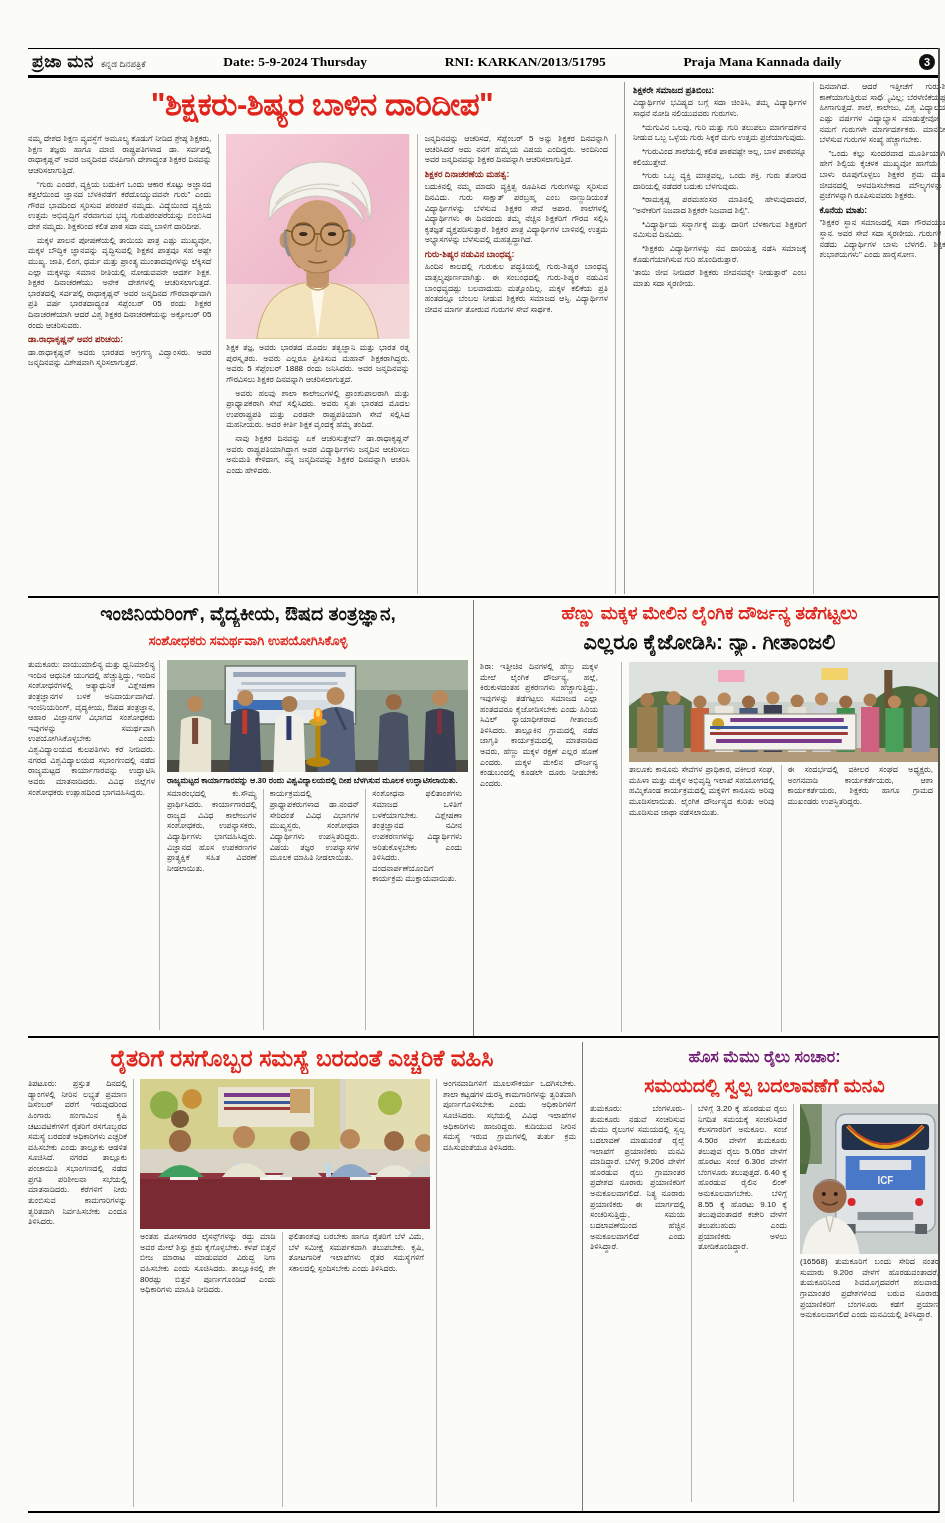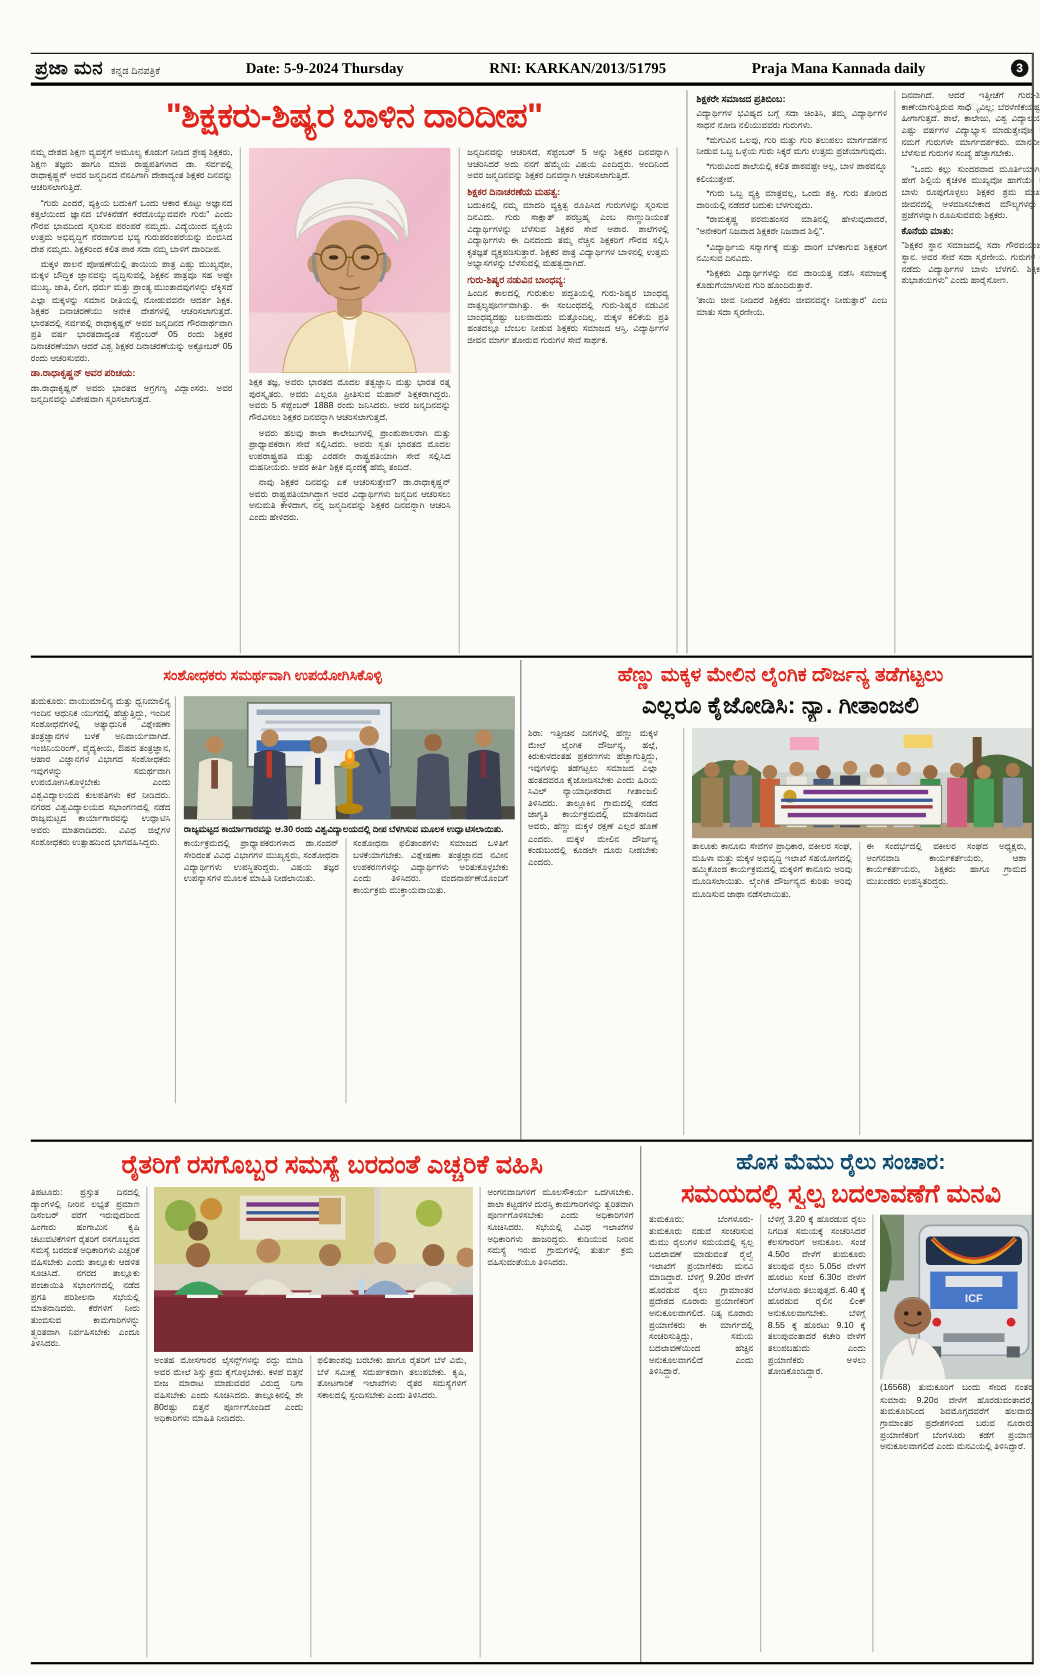--- a/index.html
+++ b/index.html
@@ -81,22 +81,22 @@
   .photo-cap{font-size:8px;font-weight:bold;text-align:justify;line-height:1.3;margin:1px 0 3px 0;color:#111;}
   .subcols{display:flex;flex:1;overflow:hidden;}
   .subcols .col{flex:1;padding-right:6px;height:100%;}
   .subcols .col + .col{border-left:1px solid #b5b5b5;padding-left:6px;}
 
   
   .bot-left{position:absolute;left:0;top:1042px;width:548px;height:469px;}
   .bot-right{position:absolute;left:562px;top:1042px;width:349px;height:469px;}
   .bot-rule{left:554px;top:1042px;height:469px;}
   .bot-left .h-l1{font-size:23px;color:#e0251c;line-height:32px;}
-  .bot-right .h-l1{font-size:20px;color:#0c4a6e;line-height:30px;}
-  .bot-right .h-l2{font-size:23px;color:#e0251c;line-height:27px;}
+  .bot-right .h-l1{font-size:16px;color:#701a75;line-height:30px;}
+  .bot-right .h-l2{font-size:19px;color:#e0251c;line-height:27px;}
   .bot-left-body{display:flex;margin-top:5px;}
   .bot-left-body .tallcol{height:428px;}
   .bl-c1{width:106px;min-width:106px;border-right:1px solid #b5b5b5;padding-right:6px;margin-right:6px;}
   .bl-mid{width:290px;min-width:290px;display:flex;flex-direction:column;border-right:1px solid #b5b5b5;padding-right:6px;margin-right:6px;height:428px;}
   .bl-mid figure{margin:0 0 3px 0;}
   .bl-mid svg{display:block;width:100%;}
   .bl-c5{flex:1;}
   .bot-right-body{display:flex;margin-top:5px;height:398px;}
   .br-col{padding-right:6px;height:100%;}
   .br-c1{width:102px;min-width:102px;border-right:1px solid #b5b5b5;margin-right:6px;}
@@ -213,20 +213,21 @@
         <p>"ಒಂದು ಕಲ್ಲು ಸುಂದರವಾದ ಮೂರ್ತಿಯಾಗಿ ಮಾರ್ಪಾಡಾಗಲು ಹೇಗೆ ಶಿಲ್ಪಿಯ ಕೈಚಳಕ ಮುಖ್ಯವೋ ಹಾಗೆಯೇ ಒಬ್ಬ ವಿದ್ಯಾರ್ಥಿಯ ಬಾಳು ರೂಪುಗೊಳ್ಳಲು ಶಿಕ್ಷಕರ ಶ್ರಮ ಮುಖ್ಯ". ವಿದ್ಯಾರ್ಥಿಯ ಜೀವನದಲ್ಲಿ ಅಳವಡಿಸಬೇಕಾದ ಮೌಲ್ಯಗಳನ್ನು ಕಲಿಸಿ ಉತ್ತಮ ಪ್ರಜೆಗಳನ್ನಾಗಿ ರೂಪಿಸುವವರು ಶಿಕ್ಷಕರು.</p>
         <span class="subhead black">ಕೊನೆಯ ಮಾತು:</span>
         <p class="noindent">"ಶಿಕ್ಷಕರ ಸ್ಥಾನ ಸಮಾಜದಲ್ಲಿ ಸದಾ ಗೌರವಯುತ ಮತ್ತು ಪ್ರಮುಖ ಸ್ಥಾನ. ಅವರ ಸೇವೆ ಸದಾ ಸ್ಮರಣೀಯ. ಗುರುಗಳ ಮಾರ್ಗದರ್ಶನದಲ್ಲಿ ನಡೆದು ವಿದ್ಯಾರ್ಥಿಗಳ ಬಾಳು ಬೆಳಗಲಿ. ಶಿಕ್ಷಕರ ದಿನಾಚರಣೆಯ ಶುಭಾಶಯಗಳು" ಎಂದು ಹಾರೈಸೋಣ.</p>
       </div>
     </div>
   </div>
 
   <div class="hrule" style="top:596px;height:2px;"></div>
 
   <div class="mid-left">
+    <div class="head2 h-l1">ಇಂಜಿನಿಯರಿಂಗ್, ವೈದ್ಯಕೀಯ, ಔಷದ ತಂತ್ರಜ್ಞಾನ,</div>
     <div class="head2 h-l2">ಸಂಶೋಧಕರು ಸಮರ್ಥವಾಗಿ ಉಪಯೋಗಿಸಿಕೊಳ್ಳಿ</div>
     <div class="mid-body">
       <div class="col tallcol">
         <p class="noindent">ತುಮಕೂರು: ವಾಯುಮಾಲಿನ್ಯ ಮತ್ತು ಧ್ವನಿಮಾಲಿನ್ಯ ಇಂದಿನ ಆಧುನಿಕ ಯುಗದಲ್ಲಿ ಹೆಚ್ಚುತ್ತಿದ್ದು, ಇಂದಿನ ಸಂಶೋಧನೆಗಳಲ್ಲಿ ಅತ್ಯಾಧುನಿಕ ವಿಶ್ಲೇಷಣಾ ತಂತ್ರಜ್ಞಾನಗಳ ಬಳಕೆ ಅನಿವಾರ್ಯವಾಗಿದೆ. ಇಂಜಿನಿಯರಿಂಗ್, ವೈದ್ಯಕೀಯ, ಔಷದ ತಂತ್ರಜ್ಞಾನ, ಆಹಾರ ವಿಜ್ಞಾನಗಳ ವಿಭಾಗದ ಸಂಶೋಧಕರು ಇವುಗಳನ್ನು ಸಮರ್ಥವಾಗಿ ಉಪಯೋಗಿಸಿಕೊಳ್ಳಬೇಕು ಎಂದು ವಿಶ್ವವಿದ್ಯಾಲಯದ ಕುಲಪತಿಗಳು ಕರೆ ನೀಡಿದರು. ನಗರದ ವಿಶ್ವವಿದ್ಯಾಲಯದ ಸಭಾಂಗಣದಲ್ಲಿ ನಡೆದ ರಾಜ್ಯಮಟ್ಟದ ಕಾರ್ಯಾಗಾರವನ್ನು ಉದ್ಘಾಟಿಸಿ ಅವರು ಮಾತನಾಡಿದರು. ವಿವಿಧ ಜಿಲ್ಲೆಗಳ ಸಂಶೋಧಕರು ಉತ್ಸಾಹದಿಂದ ಭಾಗವಹಿಸಿದ್ದರು.</p>
       </div>
       <div class="mid-region">
         <figure>
           <svg viewBox="0 0 300 112" preserveAspectRatio="none" style="height:112px">
             <rect width="300" height="112" fill="#8d9c8a"></rect>
             <rect y="0" width="300" height="30" fill="#a5b2a0"></rect>
@@ -261,20 +262,23 @@
 
             <rect x="148" y="62" width="5" height="40" fill="#b8860b"></rect>
             <ellipse cx="150.5" cy="102" rx="12" ry="5" fill="#b8860b"></ellipse>
             <ellipse cx="150.5" cy="62" rx="9" ry="4" fill="#caa12a"></ellipse>
             <ellipse cx="150.5" cy="55" rx="4.5" ry="7" fill="#ff9a1f"></ellipse>
             <ellipse cx="150.5" cy="53" rx="2" ry="4" fill="#ffd75e"></ellipse>
           </svg>
         </figure>
         <div class="photo-cap">ರಾಜ್ಯಮಟ್ಟದ ಕಾರ್ಯಾಗಾರವನ್ನು ಆ.30 ರಂದು ವಿಶ್ವವಿದ್ಯಾಲಯದಲ್ಲಿ ದೀಪ ಬೆಳಗಿಸುವ ಮೂಲಕ ಉದ್ಘಾಟಿಸಲಾಯಿತು.</div>
         <div class="subcols">
+          <div class="col">
+              <p class="noindent">ಸಮಾರಂಭದಲ್ಲಿ ಕು.ಸೌಮ್ಯ ಪ್ರಾರ್ಥಿಸಿದರು. ಕಾರ್ಯಾಗಾರದಲ್ಲಿ ರಾಜ್ಯದ ವಿವಿಧ ಕಾಲೇಜುಗಳ ಸಂಶೋಧಕರು, ಉಪನ್ಯಾಸಕರು, ವಿದ್ಯಾರ್ಥಿಗಳು ಭಾಗವಹಿಸಿದ್ದರು. ವಿಜ್ಞಾನದ ಹೊಸ ಉಪಕರಣಗಳ ಪ್ರಾತ್ಯಕ್ಷಿಕೆ ಸಹಿತ ವಿವರಣೆ ನೀಡಲಾಯಿತು.</p>
+            </div>
           <div class="col">
               <p class="noindent">ಕಾರ್ಯಕ್ರಮದಲ್ಲಿ ಪ್ರಾಧ್ಯಾಪಕರುಗಳಾದ ಡಾ.ನಂದನ್ ಸೇರಿದಂತೆ ವಿವಿಧ ವಿಭಾಗಗಳ ಮುಖ್ಯಸ್ಥರು, ಸಂಶೋಧನಾ ವಿದ್ಯಾರ್ಥಿಗಳು ಉಪಸ್ಥಿತರಿದ್ದರು. ವಿಷಯ ತಜ್ಞರ ಉಪನ್ಯಾಸಗಳ ಮೂಲಕ ಮಾಹಿತಿ ನೀಡಲಾಯಿತು.</p>
             </div>
           <div class="col">
               <p class="noindent">ಸಂಶೋಧನಾ ಫಲಿತಾಂಶಗಳು ಸಮಾಜದ ಒಳಿತಿಗೆ ಬಳಕೆಯಾಗಬೇಕು. ವಿಶ್ಲೇಷಣಾ ತಂತ್ರಜ್ಞಾನದ ನವೀನ ಉಪಕರಣಗಳನ್ನು ವಿದ್ಯಾರ್ಥಿಗಳು ಅರಿತುಕೊಳ್ಳಬೇಕು ಎಂದು ತಿಳಿಸಿದರು. ವಂದನಾರ್ಪಣೆಯೊಂದಿಗೆ ಕಾರ್ಯಕ್ರಮ ಮುಕ್ತಾಯವಾಯಿತು.</p>
             </div>
         </div>
       </div>
     </div>
   </div>

